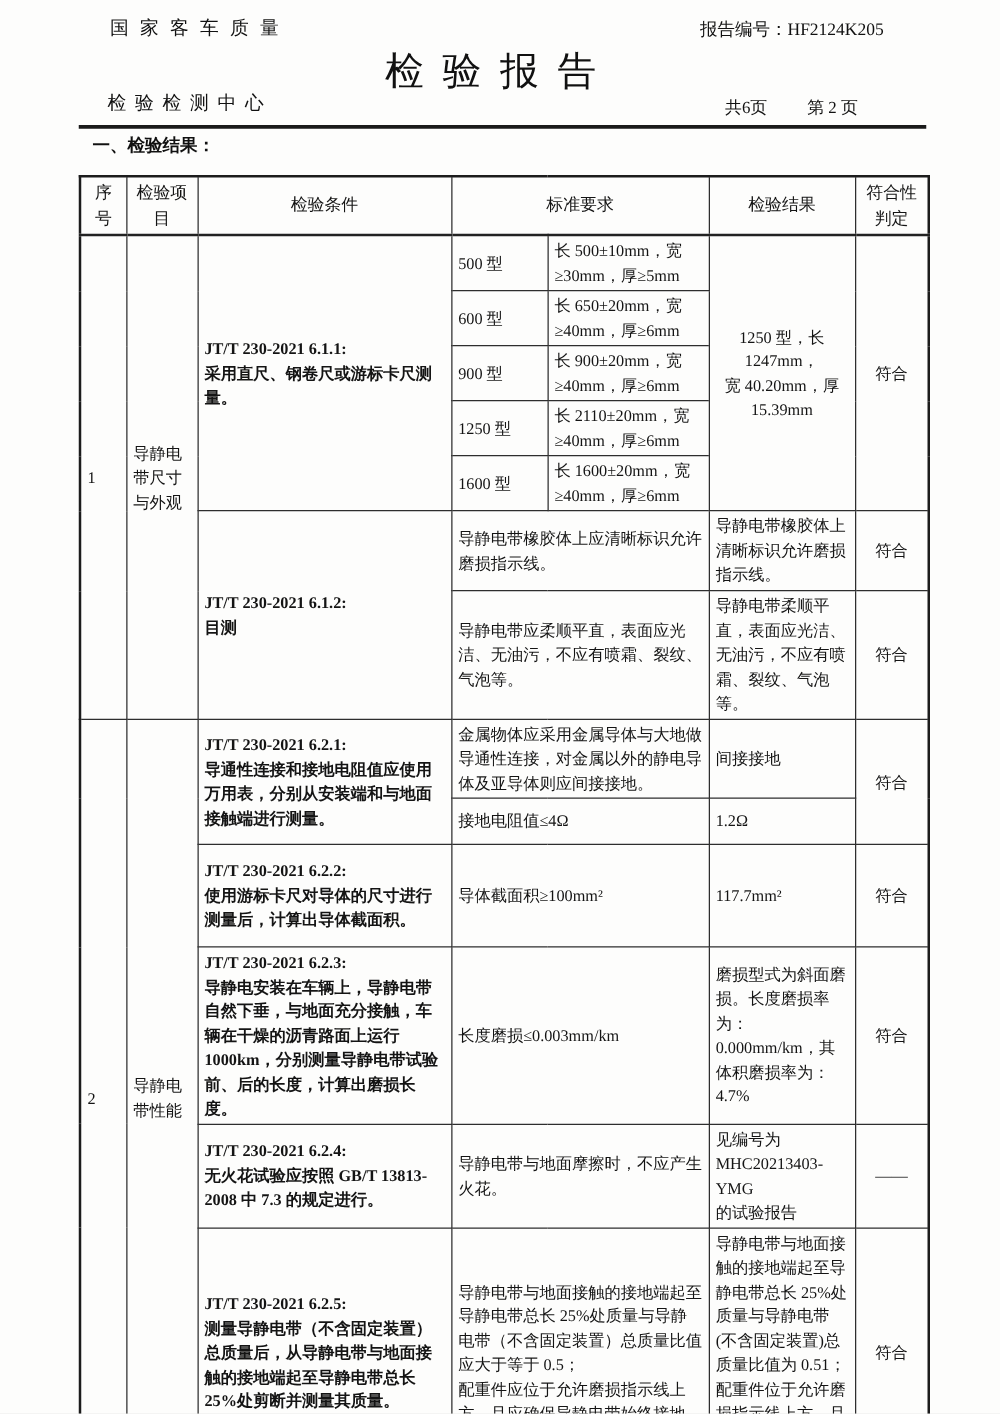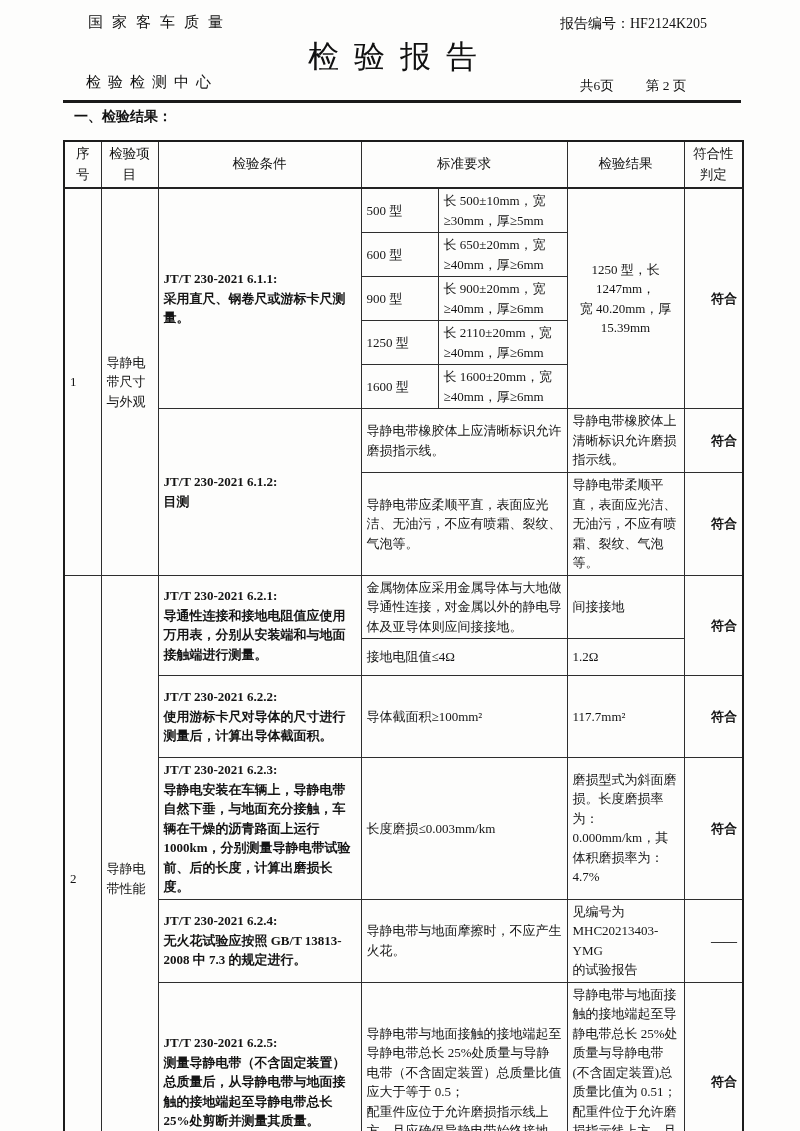--- a/index.html
+++ b/index.html
@@ -33,21 +33,21 @@
     font-size:13px; line-height:1.5; color:#141414;
     overflow:hidden;
   }
   .tbl tr.head td { border-bottom:2px solid #222; text-align:center; font-size:13.5px; padding:2px 2px; }
   .ctr  { }
   .cond { line-height:1.48;font-weight:bold; }
   .spec { font-size:12.5px; line-height:1.34; padding:1px 4px; }
   .std  { line-height:1.5; }
   .res  { line-height:1.45; }
   .resc { text-align:center; }
-  .verdict { text-align:right;font-weight:bold; }
+  .verdict { text-align:center; }
   
   .h47{height:47px} .h37{height:37px} .h38{height:38px} .h64{height:64px}
   .h81{height:81px} .h58{height:58px} .h82{height:82px} .h115{height:115px}
   .h78{height:78px} .h165{height:165px}
 </style>
 </head>
 <body>
 
 <div class="page">
 

